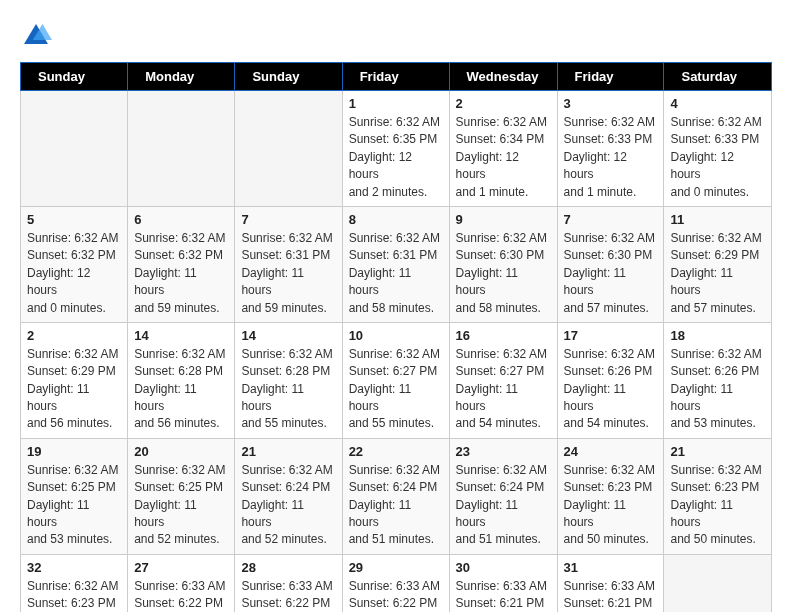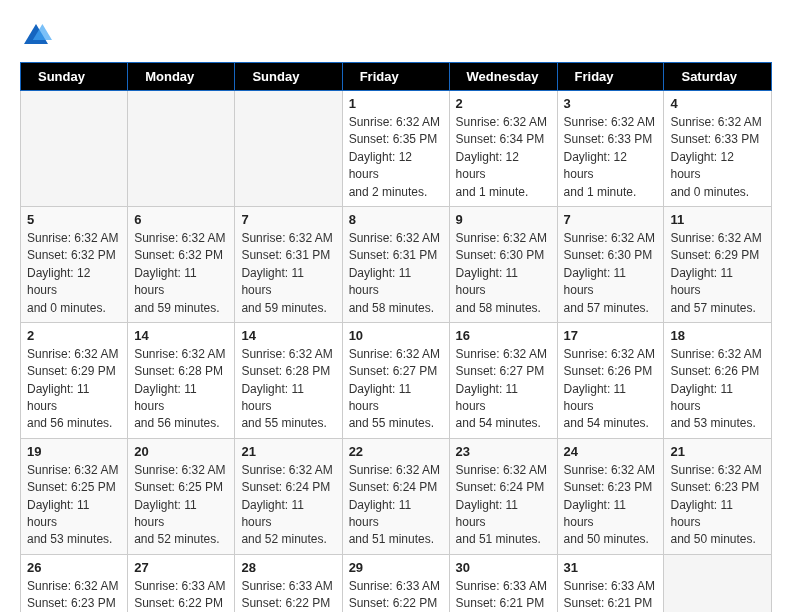--- a/index.html
+++ b/index.html
@@ -303,21 +303,21 @@
         <td>
           <div class="day-number">21</div>
           <div class="day-info" style="white-space: pre-line;">Sunrise: 6:32 AM
 Sunset: 6:23 PM
 Daylight: 11 hours
 and 50 minutes.</div>
         </td>
       </tr>
       <tr>
         <td>
-          <div class="day-number">26</div>
+          <div class="day-number">32</div>
           <div class="day-info" style="white-space: pre-line;">Sunrise: 6:32 AM
 Sunset: 6:23 PM
 Daylight: 11 hours
 and 50 minutes.</div>
         </td>
         <td>
           <div class="day-number">27</div>
           <div class="day-info" style="white-space: pre-line;">Sunrise: 6:33 AM
 Sunset: 6:22 PM
 Daylight: 11 hours

